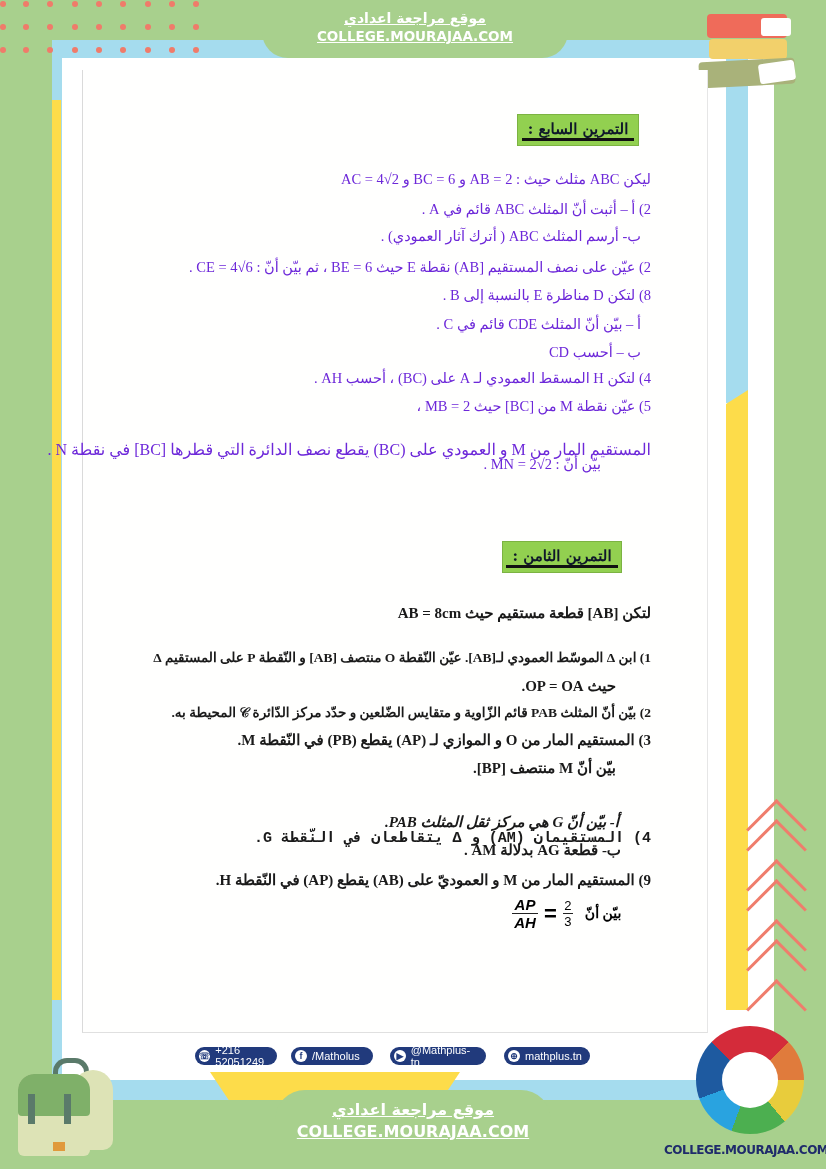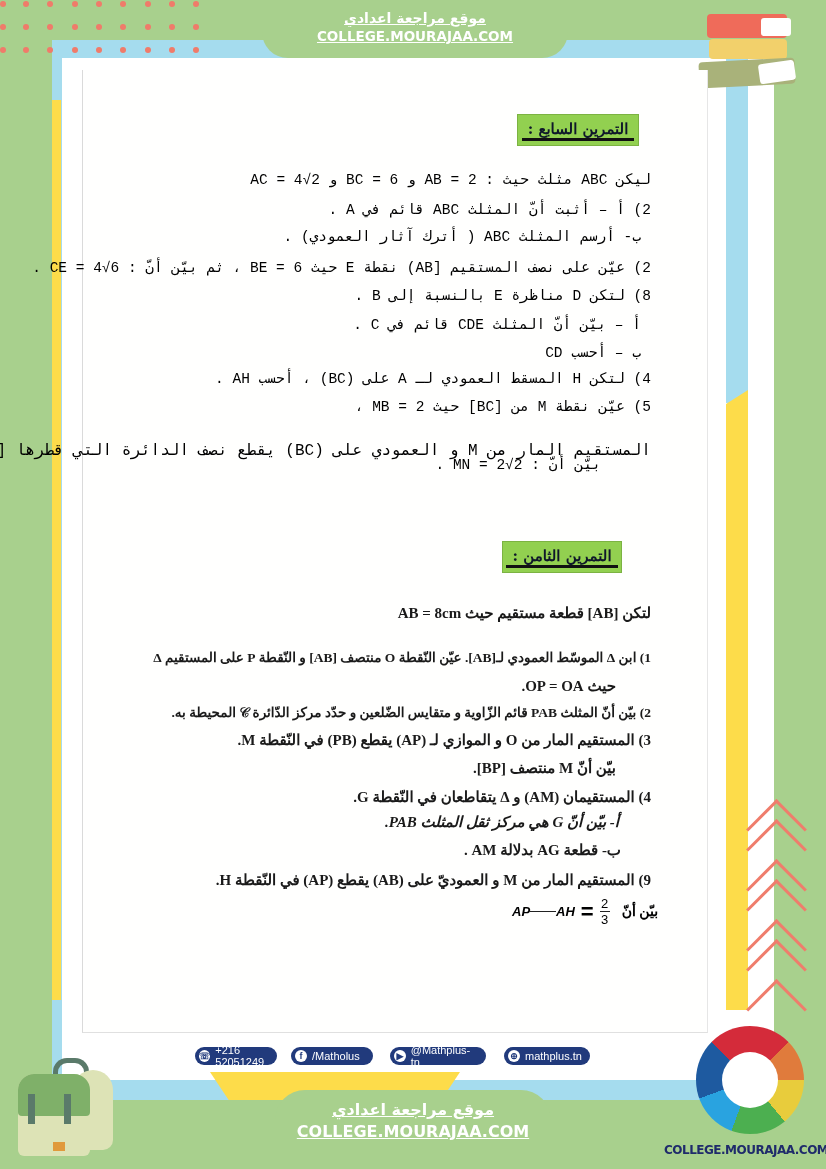--- a/index.html
+++ b/index.html
@@ -25,21 +25,21 @@
   .hdr .ar { font-family:"DejaVu Sans", sans-serif; font-size:14px; font-weight:bold; margin-top:9px; text-decoration:underline; line-height:18px; }
   .hdr .en { font-family:"DejaVu Sans", sans-serif; font-size:13.5px; font-weight:bold; text-decoration:underline; line-height:18px; }
   .ftr { left:275px; top:1090px; width:276px; height:70px; background:#a8d08d; border-radius:30px 30px 0 0; text-align:center; color:#fff; }
   .ftr .ar { font-family:"DejaVu Sans", sans-serif; font-size:16px; font-weight:bold; margin-top:9px; text-decoration:underline; line-height:22px; }
   .ftr .en { font-family:"DejaVu Sans", sans-serif; font-size:16px; font-weight:bold; text-decoration:underline; line-height:22px; }
 
   
   .ex-head { background:#92d050; border:1px solid #7cb342; height:30px; display:flex; align-items:center; justify-content:center; font-family:"DejaVu Serif", serif; font-size:15px; font-weight:bold; color:#0f172a; direction:rtl; }
   .ex-head span { border-bottom:3px solid #111; padding:0 6px; line-height:18px; }
 
-  .line { position:absolute; direction:rtl; text-align:right; font-size:14.5px; color:#000000; white-space:nowrap; font-family:Liberation Mono, monospace; }
+  .line { position:absolute; direction:rtl; text-align:right; font-size:14.5px; color:#6d28d9; white-space:nowrap; font-family:Liberation Serif, serif; }
   .line.b { font-family:"Liberation Serif", serif; font-weight:bold; font-size:15px; color:#1a1a1a; }
 
   
   .pill { position:absolute; top:1047px; height:18px; background:#213a7c; border-radius:9px; color:#fff; font-family:"Liberation Sans", sans-serif; font-size:11px; display:flex; align-items:center; padding:0 8px 0 4px; gap:5px; }
   .pill .ic { width:12px; height:12px; border-radius:50%; background:#fff; color:#213a7c; font-size:9px; font-weight:bold; display:flex; align-items:center; justify-content:center; }
 
   .chevron { position:absolute; width:40px; height:40px; border-left:3px solid #ef7d6c; border-top:3px solid #ef7d6c; transform:rotate(45deg); }
 
   .logo-text { left:664px; top:1143px; width:160px; font-family:"DejaVu Sans", sans-serif; font-weight:bold; font-size:12px; color:#1f2b6b; text-align:center; letter-spacing:-0.5px; }
 </style>
@@ -121,27 +121,27 @@
 
 <div class="abs ex-head" style="left:502px;top:541px;width:118px;">
   <span>التمرين الثامن :</span>
 </div>
 <div class="line b" style="right:175px;top:604px;">لتكن [AB] قطعة مستقيم حيث AB = 8cm</div>
 <div class="line b" style="right:175px;top:649px;font-size:13.5px;">1) ابن Δ الموسّط العمودي لـ[AB]. عيّن النّقطة O منتصف [AB] و النّقطة P على المستقيم Δ</div>
 <div class="line b" style="right:210px;top:677px;">حيث OP = OA.</div>
 <div class="line b" style="right:175px;top:704px;font-size:13.5px;">2) بيّن أنّ المثلث PAB قائم الزّاوية و متقايس الضّلعين و حدّد مركز الدّائرة 𝒞 المحيطة به.</div>
 <div class="line b" style="right:175px;top:731px;">3) المستقيم المار من O و الموازي لـ (AP) يقطع (PB) في النّقطة M.</div>
 <div class="line b" style="right:210px;top:759px;">بيّن أنّ M منتصف [BP].</div>
-<div class="line b" style="right:175px;top:788px;">4) المستقيمان (AM) و Δ يتقاطعان في النّقطة G.</div>
+<div class="line b" style="right:175px;top:828px;font-family:Liberation Mono, monospace;">4) المستقيمان (AM) و Δ يتقاطعان في النّقطة G.</div>
 <div class="line b" style="right:207px;top:813px;font-style:italic;">أ- بيّن أنّ G هي مركز ثقل المثلث PAB.</div>
 <div class="line b" style="right:205px;top:841px;">ب- قطعة AG بدلالة AM .</div>
 <div class="line b" style="right:175px;top:871px;">9) المستقيم المار من M و العموديّ على (AB) يقطع (AP) في النّقطة H.</div>
 
 <div class="abs" style="left:512px;top:896px;display:flex;align-items:center;gap:6px;direction:ltr;font-family:'Liberation Sans',sans-serif;">
-  <div style="display:flex;flex-direction:row;align-items:center;font-style:italic;font-weight:bold;font-size:13px;">
+  <div style="display:flex;flex-direction:column;align-items:center;font-style:italic;font-weight:bold;font-size:15px;">
     <span>AP</span>
     <span style="border-top:1.5px solid #222;width:26px;"></span>
     <span>AH</span>
   </div>
   <span style="font-size:22px;font-weight:bold;">=</span>
   <div style="display:flex;flex-direction:column;align-items:center;font-size:13px;">
     <span>2</span>
     <span style="border-top:1.5px solid #222;width:10px;"></span>
     <span>3</span>
   </div>

